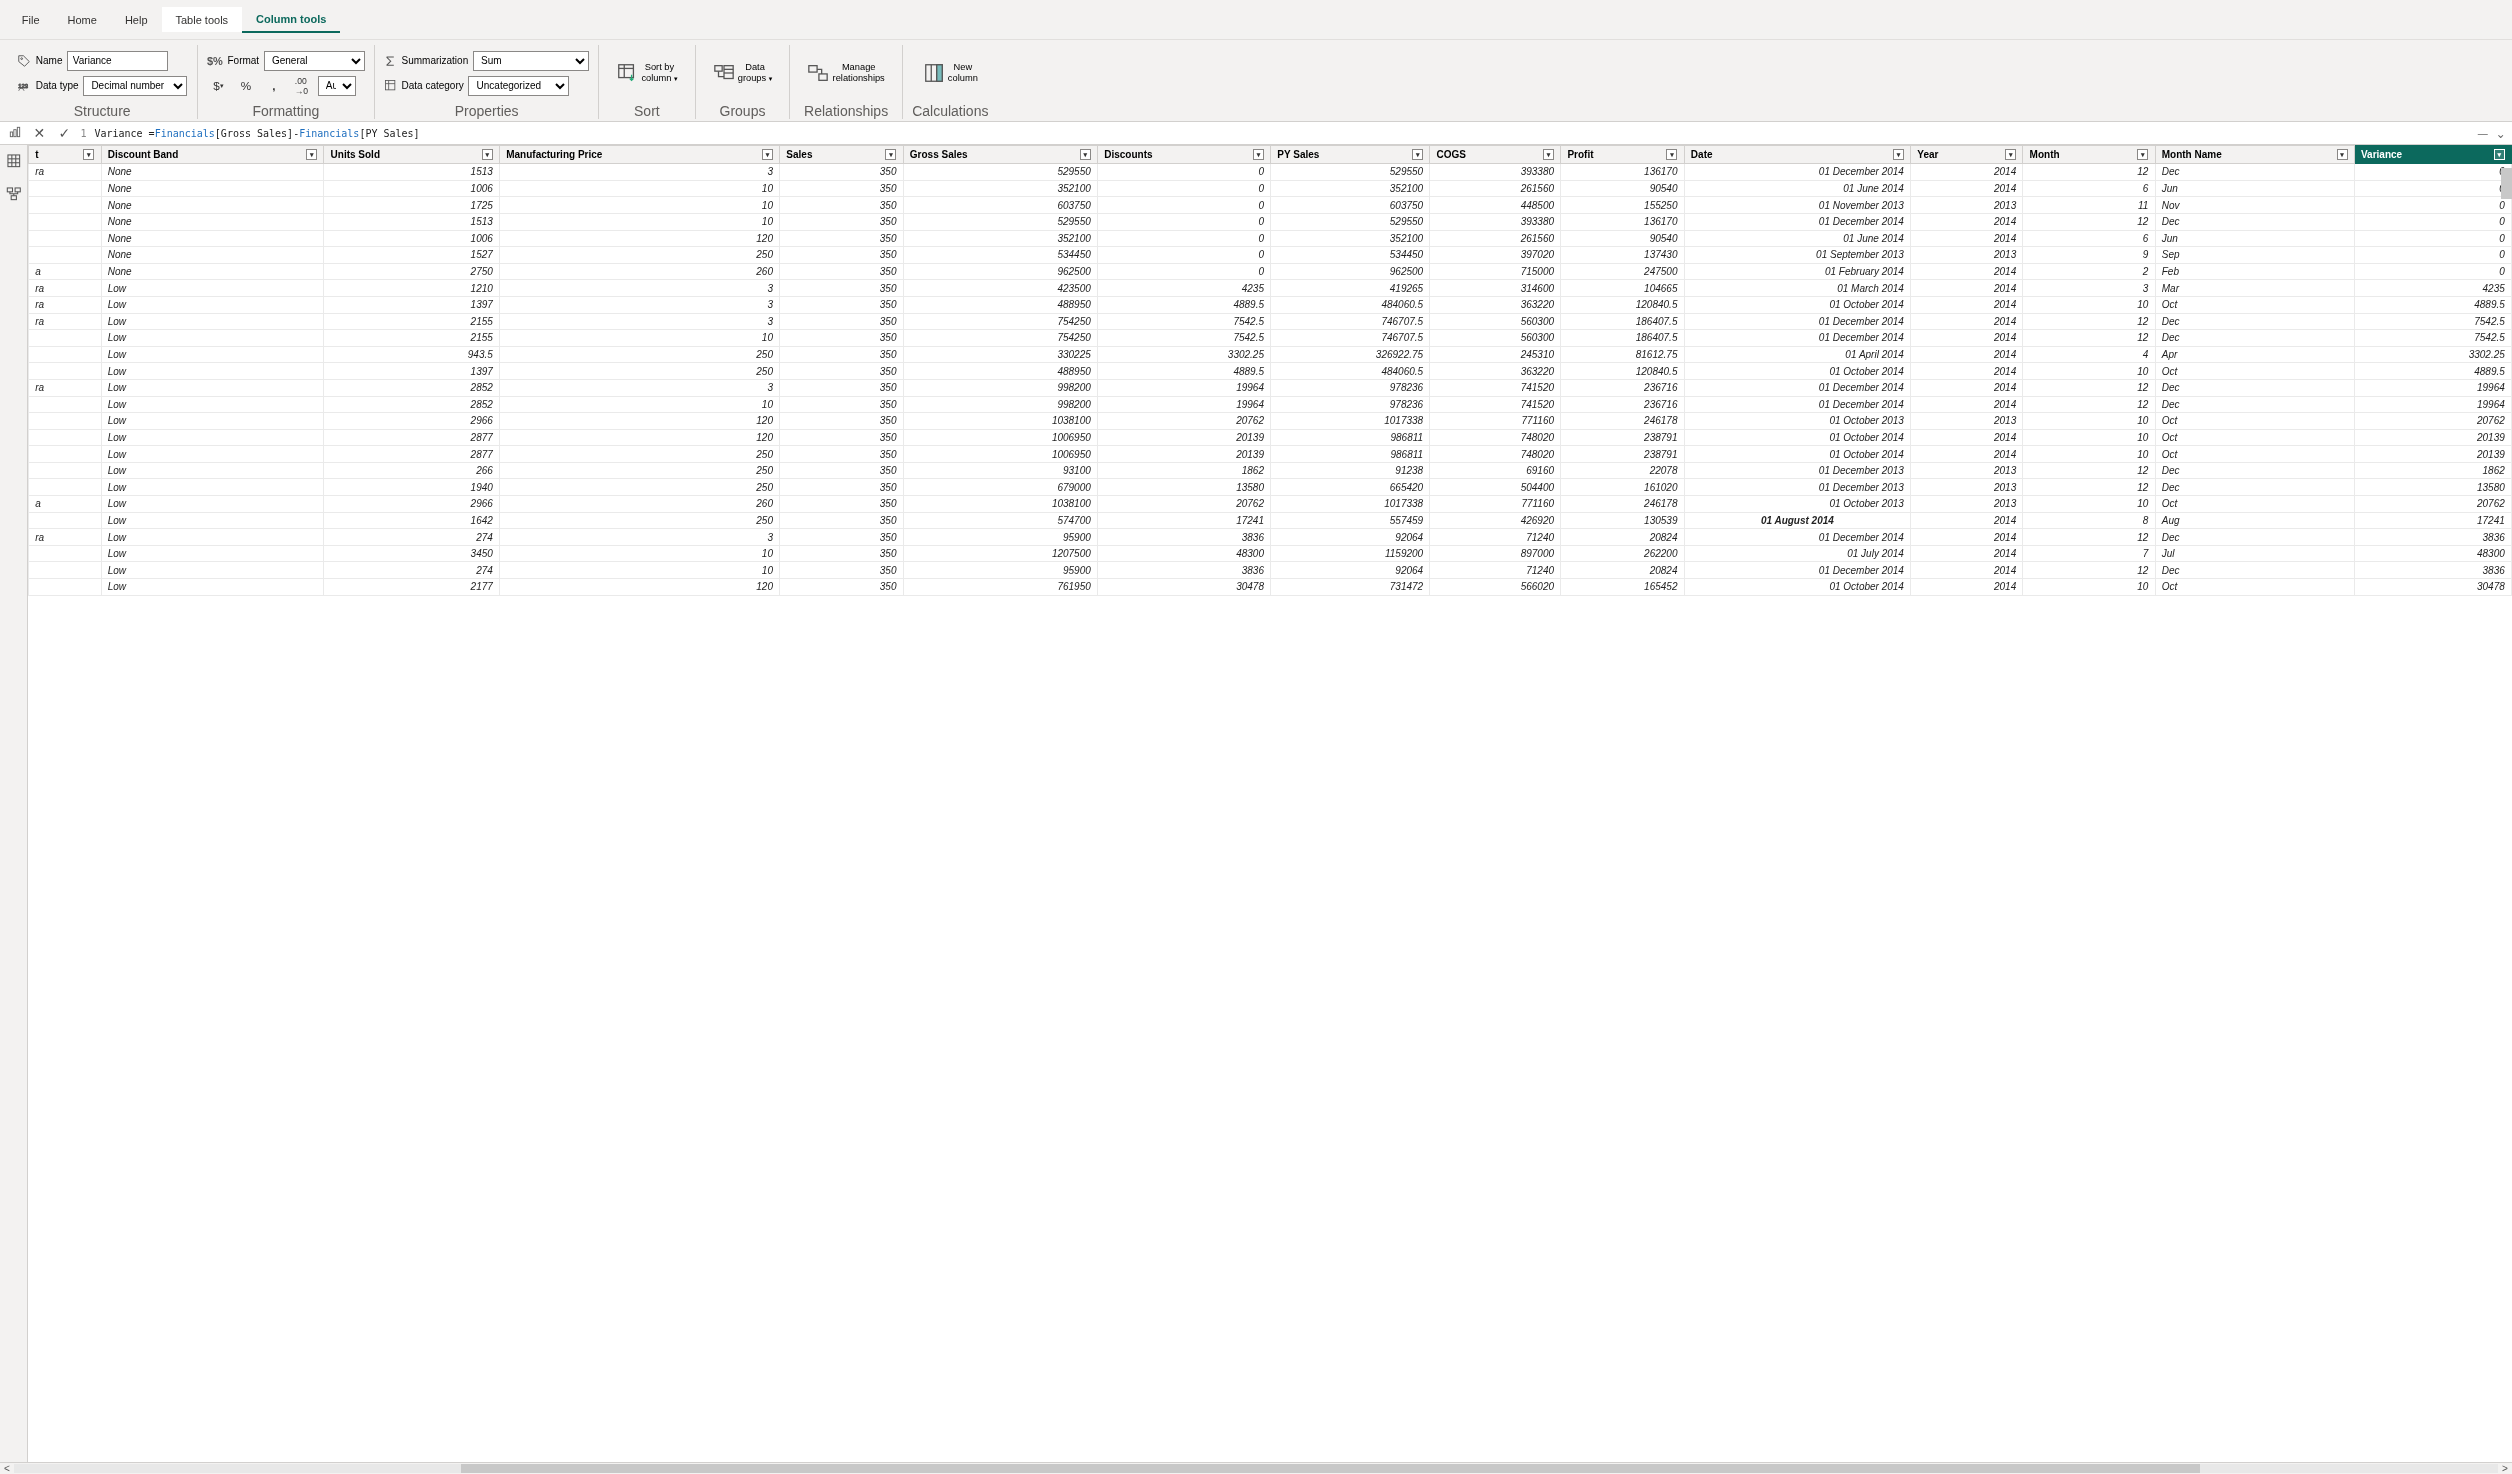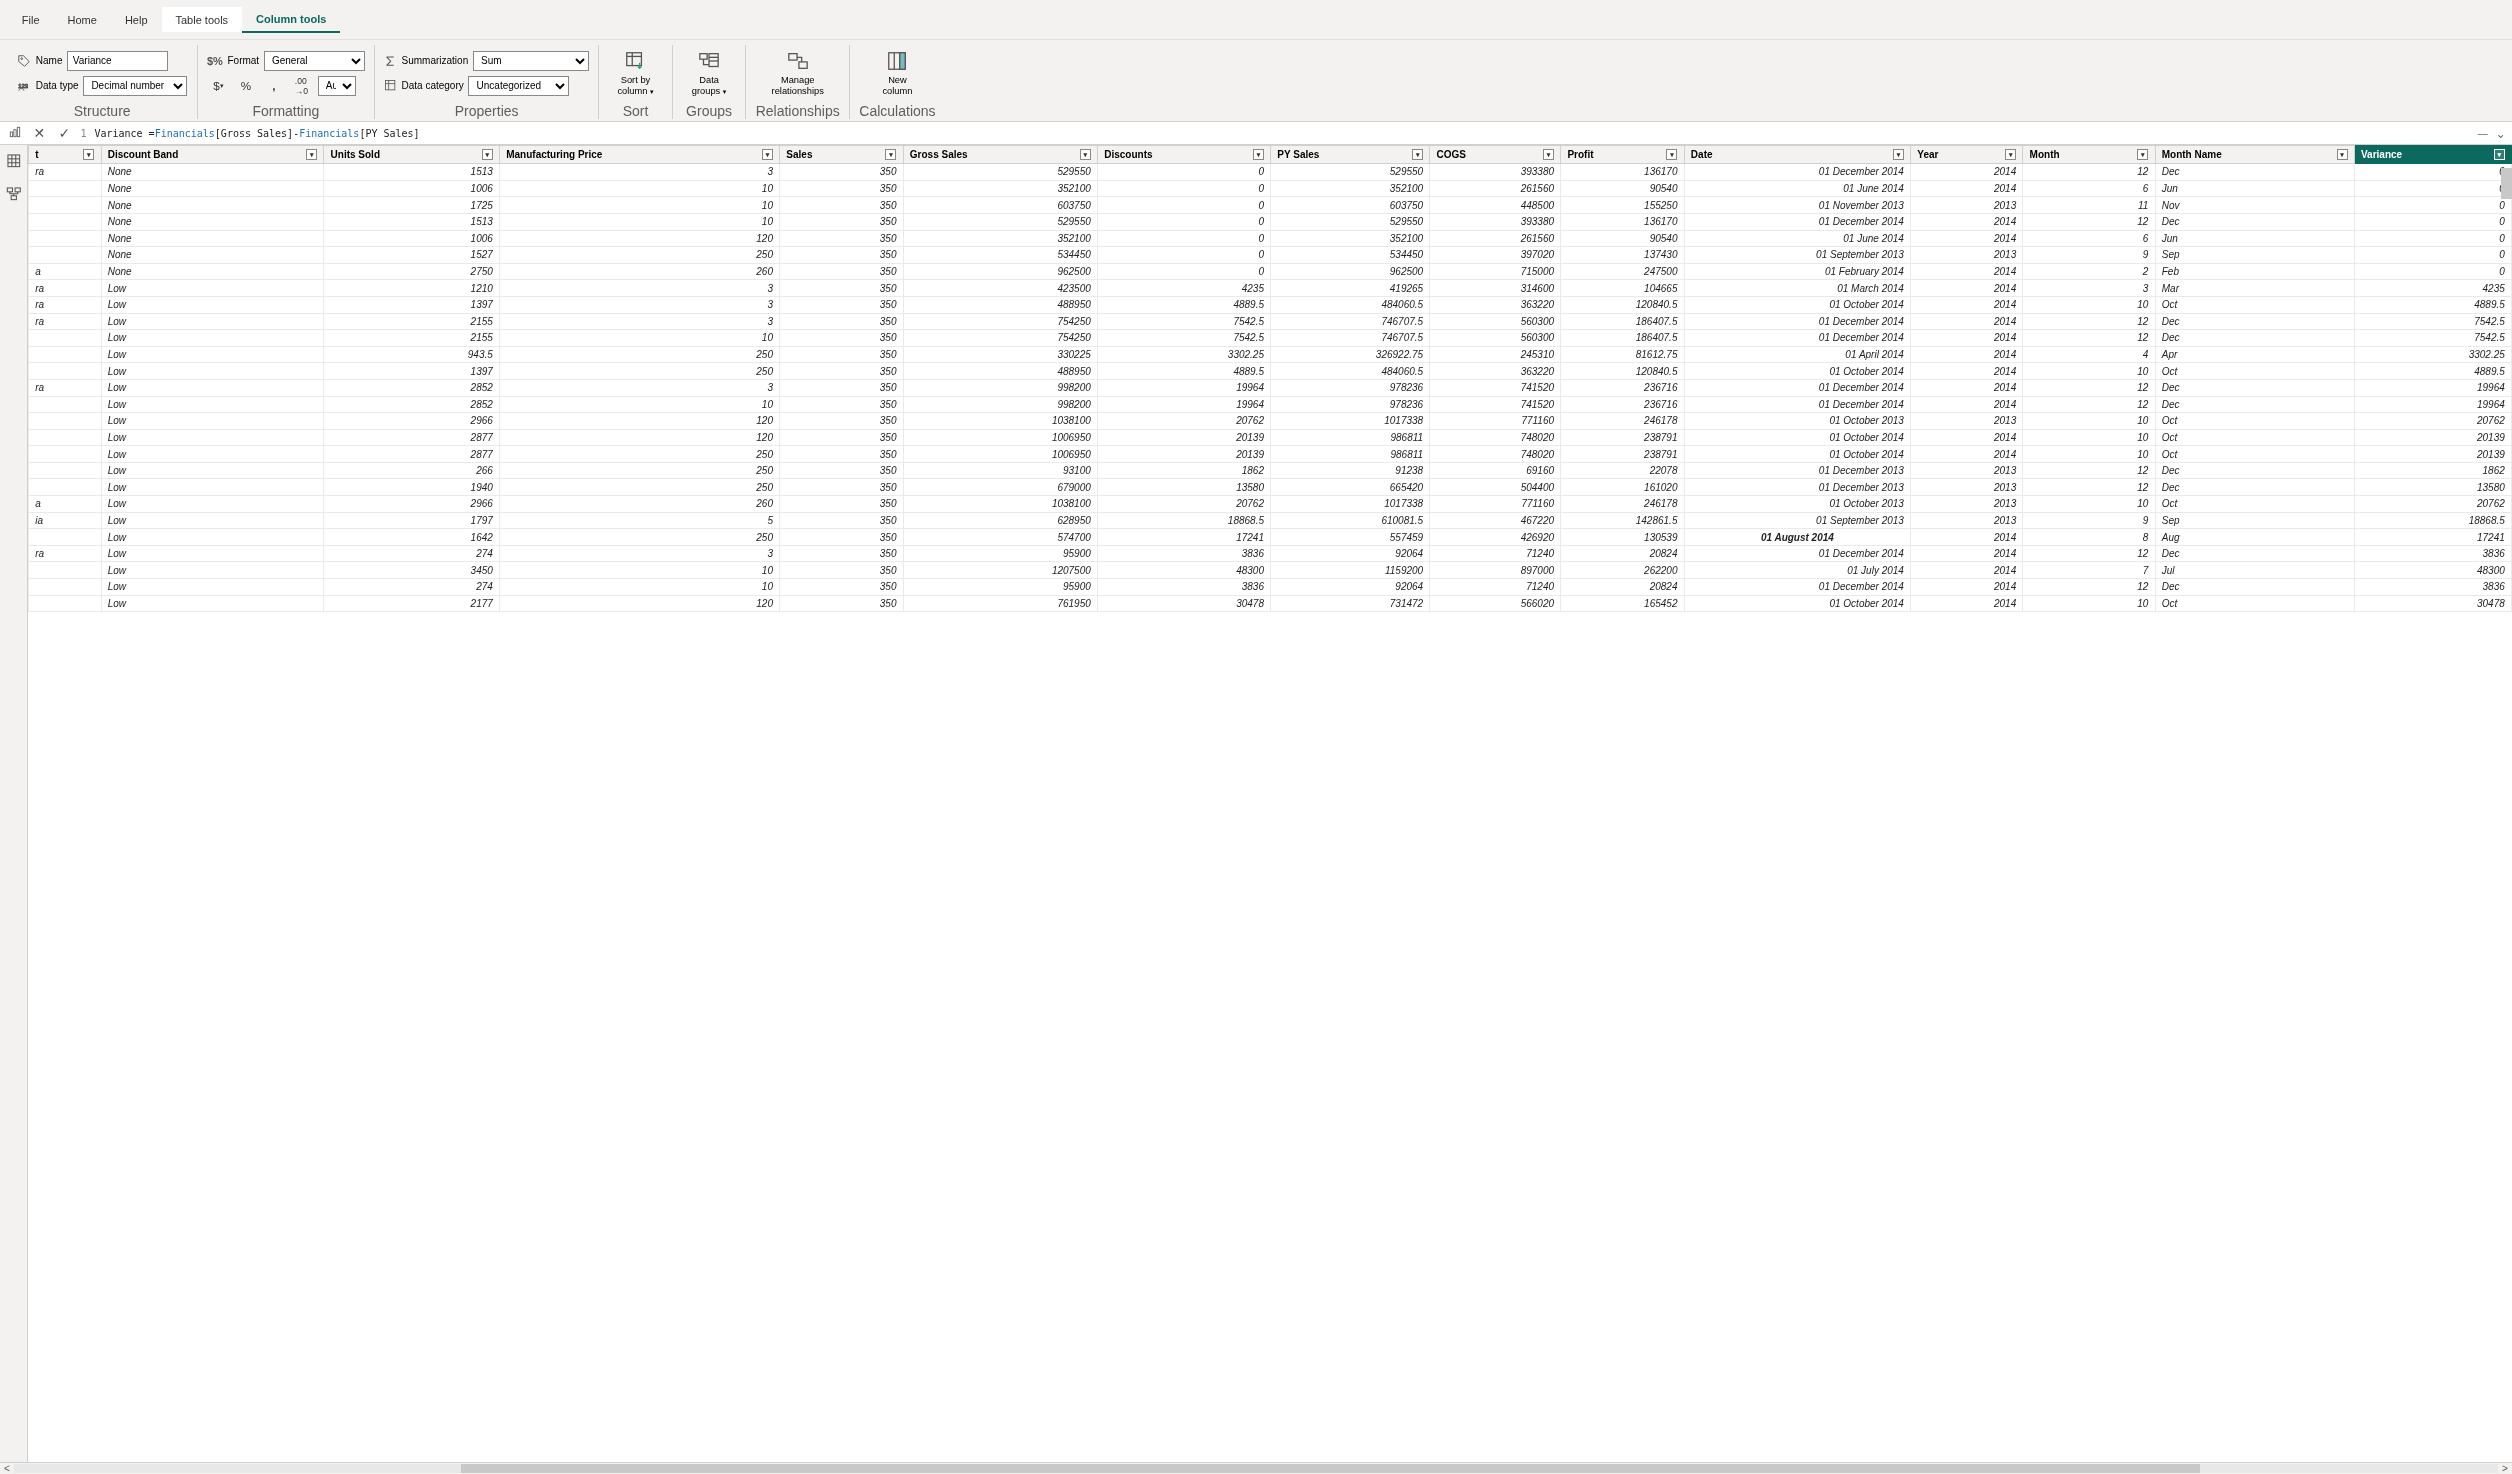--- a/index.html
+++ b/index.html
@@ -93,22 +93,22 @@
     align-items:center;
     justify-content:center;
     width: 23px;
     height: 20px;
     font-size: 11.7px;
     color:#333;
     cursor:pointer;
   }
   .ribbon-big-btn {
     display: flex;
-    flex-direction: column;
-    align-items: center;
+    flex-direction: row;
+    align-items: flex-start;
     justify-content: center;
     padding: 3.1px 7.8px;
     cursor: pointer;
     gap: 3.1px;
     min-width: 54px;
   }
   .ribbon-big-btn .lbl { font-size: 9.3px; text-align:center; line-height:1.2; }
   
   
   .formula-bar {
@@ -868,37 +868,20 @@
             <td class="num">1017338</td>
             <td class="num">771160</td>
             <td class="num">246178</td>
             <td class="txt" style="text-align: right;">01 October 2013</td>
             <td class="num">2013</td>
             <td class="num">10</td>
             <td class="txt">Oct</td>
             <td class="num">20762</td>
           </tr>
           <tr>
-            <td class="txt">ia</td>
-            <td class="txt">Low</td>
-            <td class="num">1797</td>
-            <td class="num">5</td>
-            <td class="num">350</td>
-            <td class="num">628950</td>
-            <td class="num">18868.5</td>
-            <td class="num">610081.5</td>
-            <td class="num">467220</td>
-            <td class="num">142861.5</td>
-            <td class="txt" style="text-align: right;">01 September 2013</td>
-            <td class="num">2013</td>
-            <td class="num">9</td>
-            <td class="txt">Sep</td>
-            <td class="num">18868.5</td>
-          </tr>
-          <tr>
             <td class="txt"></td>
             <td class="txt">Low</td>
             <td class="num">1642</td>
             <td class="num">250</td>
             <td class="num">350</td>
             <td class="num">574700</td>
             <td class="num">17241</td>
             <td class="num">557459</td>
             <td class="num">426920</td>
             <td class="num">130539</td>

